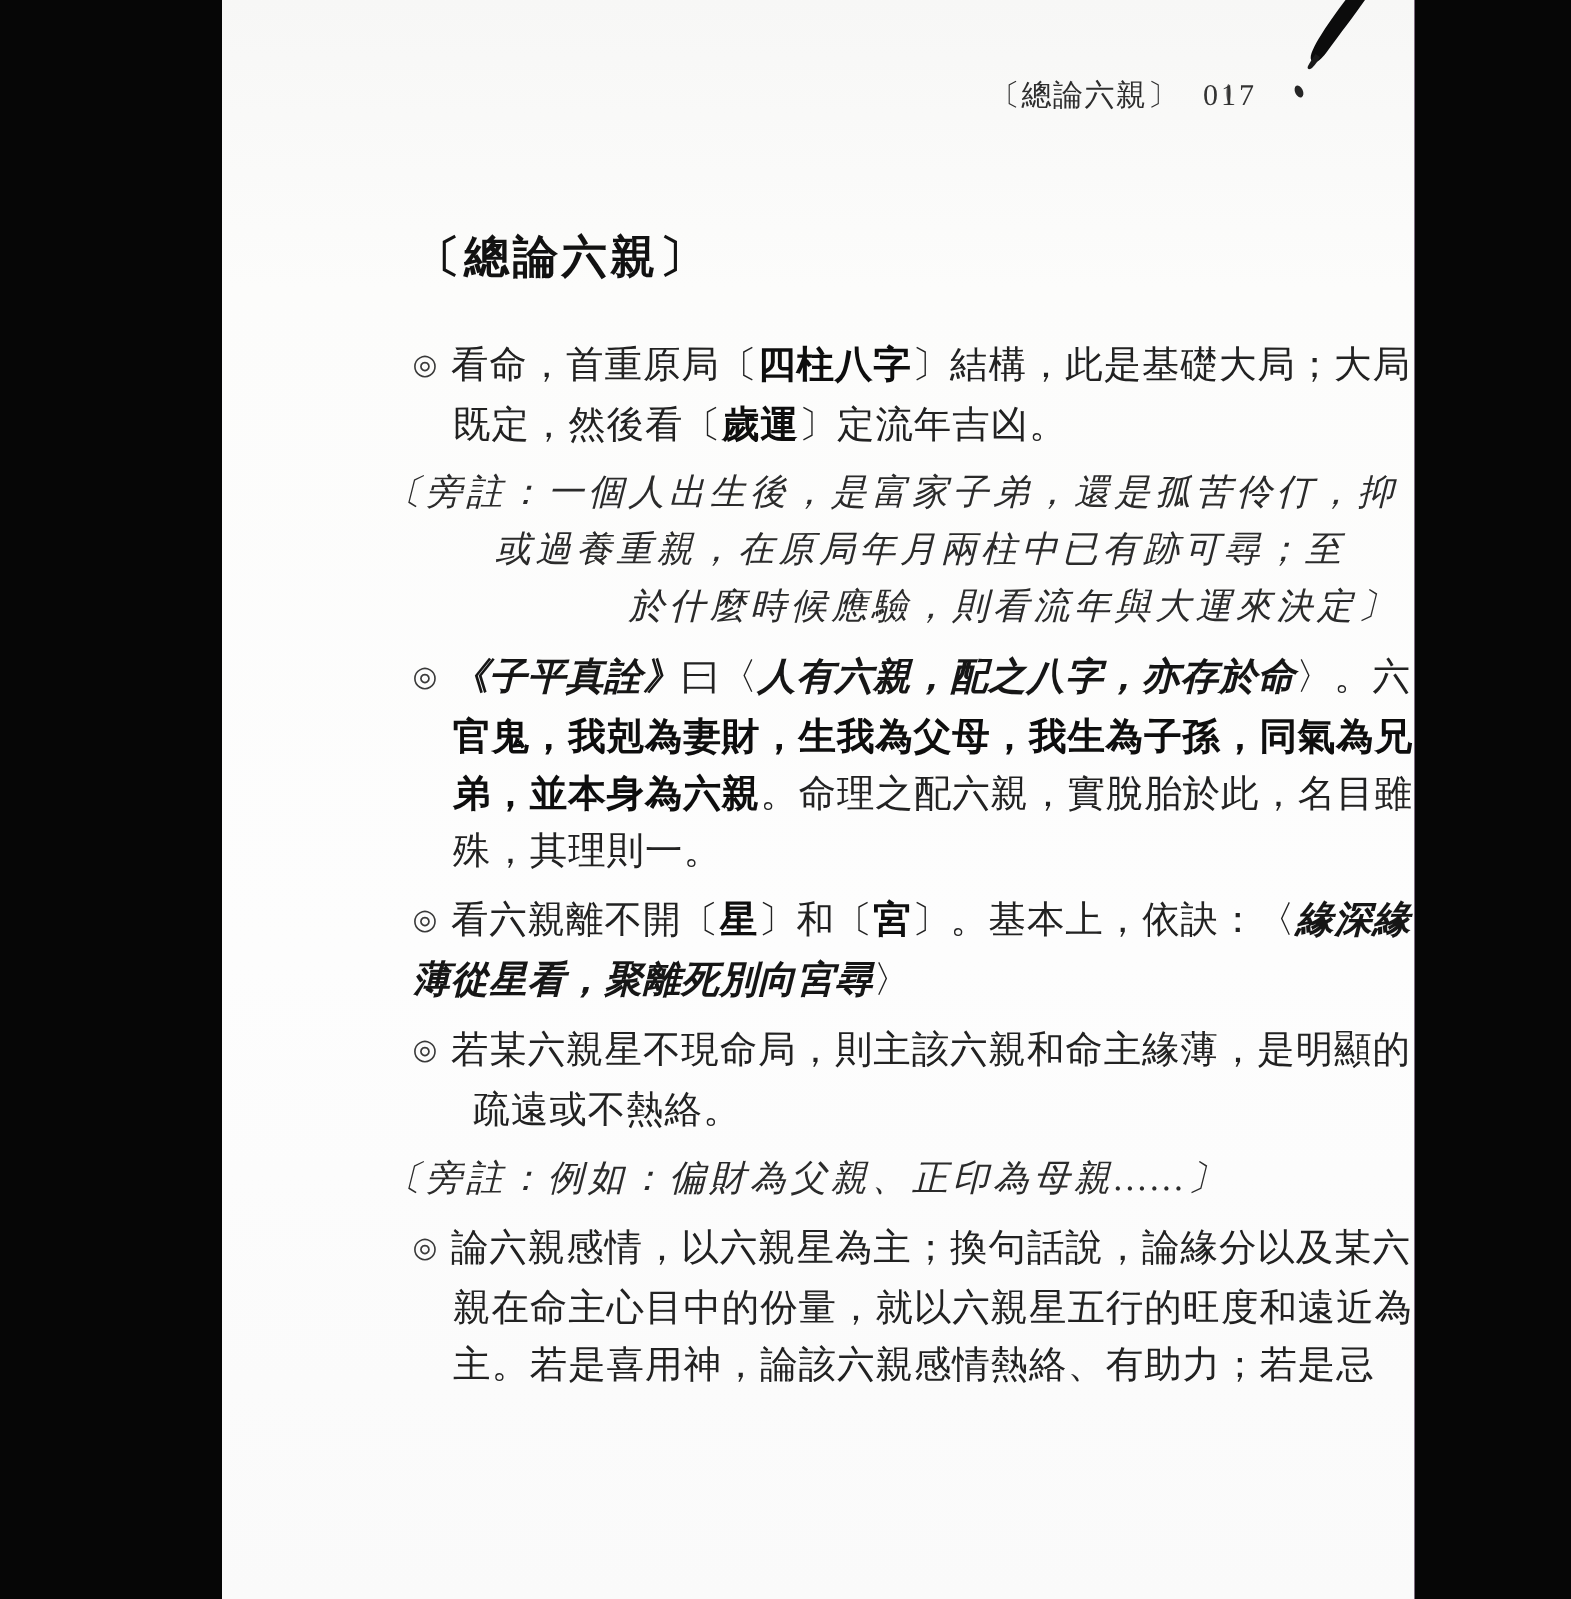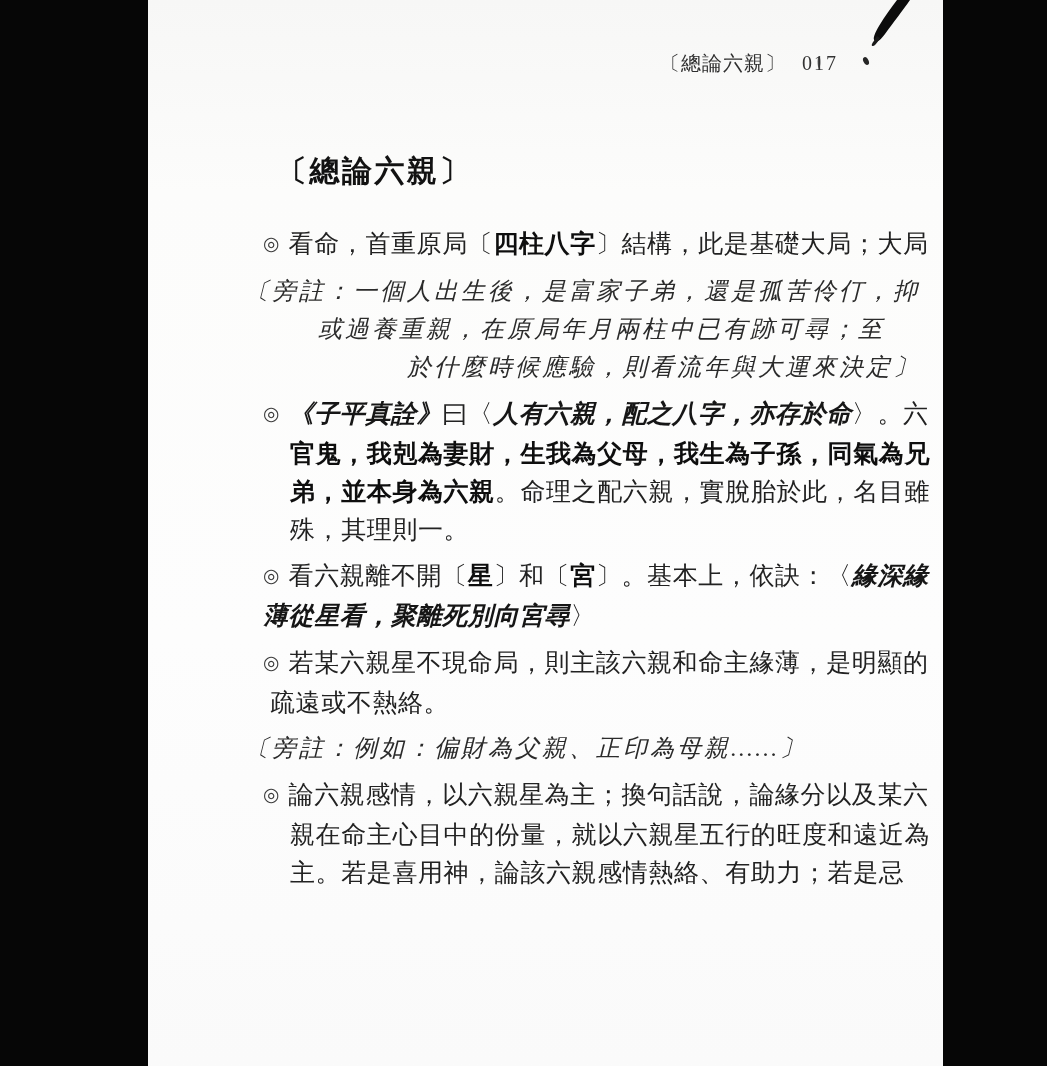--- a/index.html
+++ b/index.html
@@ -19,21 +19,21 @@
     position:absolute;left:660px;top:50px;display:flex;align-items:baseline;gap:16px;
     font-family:"Liberation Serif", serif;color:#2e2e2e;font-size:20px;letter-spacing:1px;
   }
   .page-number{font-size:20px;letter-spacing:2px;color:#333;}
   .page-title{
     position:absolute;left:277px;top:151px;
     font-size:30px;font-weight:700;color:#121212;letter-spacing:2.5px;
     font-family:"Liberation Sans", sans-serif;
   }
   .page-body{
-    position:absolute;left:245px;top:224px;width:675px;color:#1f1f1f;
+    position:absolute;left:257px;top:224px;width:675px;color:#1f1f1f;
   }
   .block{margin:0 0 8px 0;}
   .block-body .line{line-height:38px;font-size:25px;letter-spacing:0.6px;white-space:nowrap;}
   .block-note .line{line-height:37px;font-size:24px;letter-spacing:3px;white-space:nowrap;}
   .seg-n{font-family:"Liberation Sans", sans-serif;color:#222;}
   .seg-b{font-family:"Liberation Sans", sans-serif;font-weight:700;color:#0e0e0e;}
   .seg-k{font-family:"Liberation Serif", serif;font-style:italic;color:#2b2b2b;}
   .seg-kb{font-family:"Liberation Serif", serif;font-style:italic;font-weight:700;color:#161616;}
   .seg-bullet{
     font-family:"DejaVu Sans", sans-serif;font-size:19px;color:#3a3a3a;
@@ -61,39 +61,40 @@
   <div class="running-header">
     <span>〔總論六親〕</span>
     <span class="page-number">017</span>
   </div>
 
   <div class="page-title">〔總論六親〕</div>
 
   <div class="page-body">
       <div class="block block-body">
         <div class="line" style="margin-left: 18px;"><span class="seg-bullet">◎</span><span class="seg-n">看命，首重原局〔</span><span class="seg-b">四柱八字</span><span class="seg-n">〕結構，此是基礎大局；大局</span></div>
+        <div class="line" style="margin-left: 45px;"><span class="seg-n">既定，然後看〔</span><span class="seg-b">歲運</span><span class="seg-n">〕定流年吉凶。</span></div>
       </div>
       <div class="block block-note">
         <div class="line" style="margin-left: 0px;"><span class="seg-k">〔旁註：一個人出生後，是富家子弟，還是孤苦伶仃，抑</span></div>
         <div class="line" style="margin-left: 73px;"><span class="seg-k">或過養重親，在原局年月兩柱中已有跡可尋；至</span></div>
         <div class="line" style="margin-left: 57px; text-align: right;"><span class="seg-k">於什麼時候應驗，則看流年與大運來決定〕</span></div>
       </div>
       <div class="block block-body">
         <div class="line" style="margin-left: 18px; text-align: right;"><span class="seg-bullet">◎</span><span class="seg-kb">《子平真詮》</span><span class="seg-n">曰〈</span><span class="seg-kb">人有六親，配之八字，亦存於命</span><span class="seg-n">〉。六</span></div>
         <div class="line" style="margin-left: 45px;"><span class="seg-b">官鬼，我剋為妻財，生我為父母，我生為子孫，同氣為兄</span></div>
         <div class="line" style="margin-left: 45px;"><span class="seg-b">弟，並本身為六親</span><span class="seg-n">。命理之配六親，實脫胎於此，名目雖</span></div>
         <div class="line" style="margin-left: 45px;"><span class="seg-n">殊，其理則一。</span></div>
       </div>
       <div class="block block-body">
         <div class="line" style="margin-left: 18px;"><span class="seg-bullet">◎</span><span class="seg-n">看六親離不開〔</span><span class="seg-b">星</span><span class="seg-n">〕和〔</span><span class="seg-b">宮</span><span class="seg-n">〕。基本上，依訣：〈</span><span class="seg-kb">緣深緣</span></div>
         <div class="line" style="margin-left: 18px;"><span class="seg-kb">薄從星看，聚離死別向宮尋</span><span class="seg-n">〉</span></div>
       </div>
       <div class="block block-body">
         <div class="line" style="margin-left: 18px;"><span class="seg-bullet">◎</span><span class="seg-n">若某六親星不現命局，則主該六親和命主緣薄，是明顯的</span></div>
-        <div class="line" style="margin-left: 25px;"><span class="seg-n">疏遠或不熱絡。</span></div>
+        <div class="line" style="margin-left: 58px;"><span class="seg-n">疏遠或不熱絡。</span></div>
       </div>
       <div class="block block-note">
         <div class="line" style="margin-left: 0px;"><span class="seg-k">〔旁註：例如：偏財為父親、正印為母親……〕</span></div>
       </div>
       <div class="block block-body">
         <div class="line" style="margin-left: 18px;"><span class="seg-bullet">◎</span><span class="seg-n">論六親感情，以六親星為主；換句話說，論緣分以及某六</span></div>
         <div class="line" style="margin-left: 45px;"><span class="seg-n">親在命主心目中的份量，就以六親星五行的旺度和遠近為</span></div>
         <div class="line" style="margin-left: 45px;"><span class="seg-n">主。若是喜用神，論該六親感情熱絡、有助力；若是忌</span></div>
       </div>
     </div>

